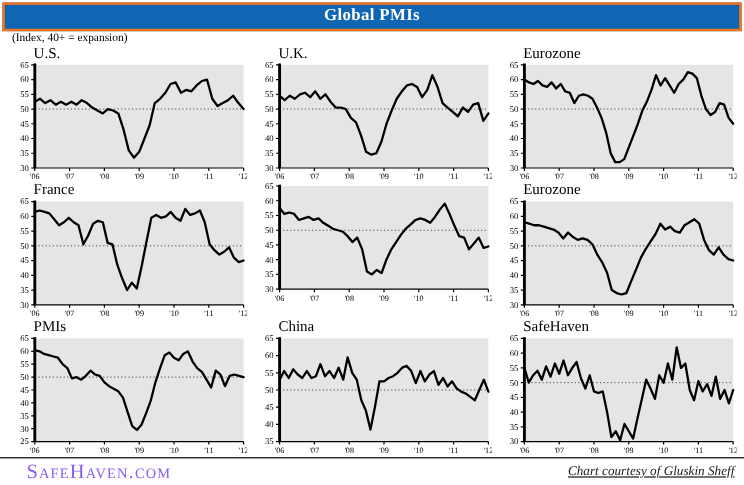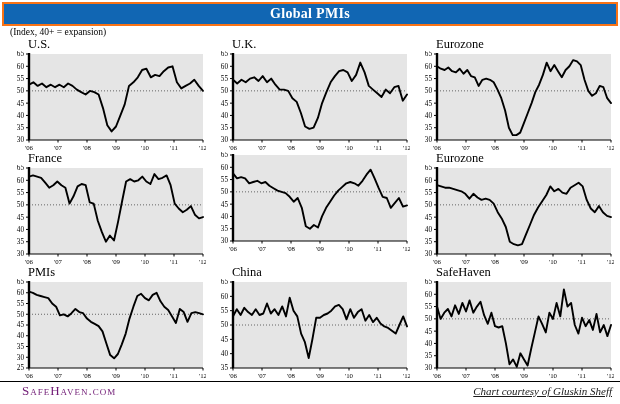--- a/index.html
+++ b/index.html
@@ -8,21 +8,21 @@
   .header-bar{margin:2px 2px 0 2px;height:20px;background:#1166b3;border:2px solid #f97316;
               display:flex;align-items:center;justify-content:center;}
   .header-title{color:#fff;font-weight:bold;font-size:14px;letter-spacing:.3px;}
   .note{margin:1px 0 0 10px;font-size:9.5px;height:11px;line-height:11px;}
   .grid{display:grid;grid-template-columns:repeat(3,200px);column-gap:4px;padding:0 6px;}
   .chart{width:200px;}
   .chart-title{height:13px;line-height:13px;font-size:12.5px;text-align:left;padding-left:22px;}
   .plot-svg{display:block;}
   .footer-rule{border:none;border-top:1px solid #000;margin:1px 0 0 0;}
   .footer{display:flex;justify-content:space-between;align-items:center;padding:1px 8px 0 22px;}
-  .brand{font-variant:small-caps;color:#701a75;font-size:13px;letter-spacing:1px;}
+  .brand{font-variant:small-caps;color:#8b5cf6;font-size:17px;letter-spacing:1px;}
   .credit{font-style:italic;font-size:11px;color:#1a1a1a;text-decoration:underline;}
 </style>
 </head>
 <body>
 
 <div class="frame">
 
   <div class="header-bar">
     <span class="header-title">Global PMIs</span>
   </div>

